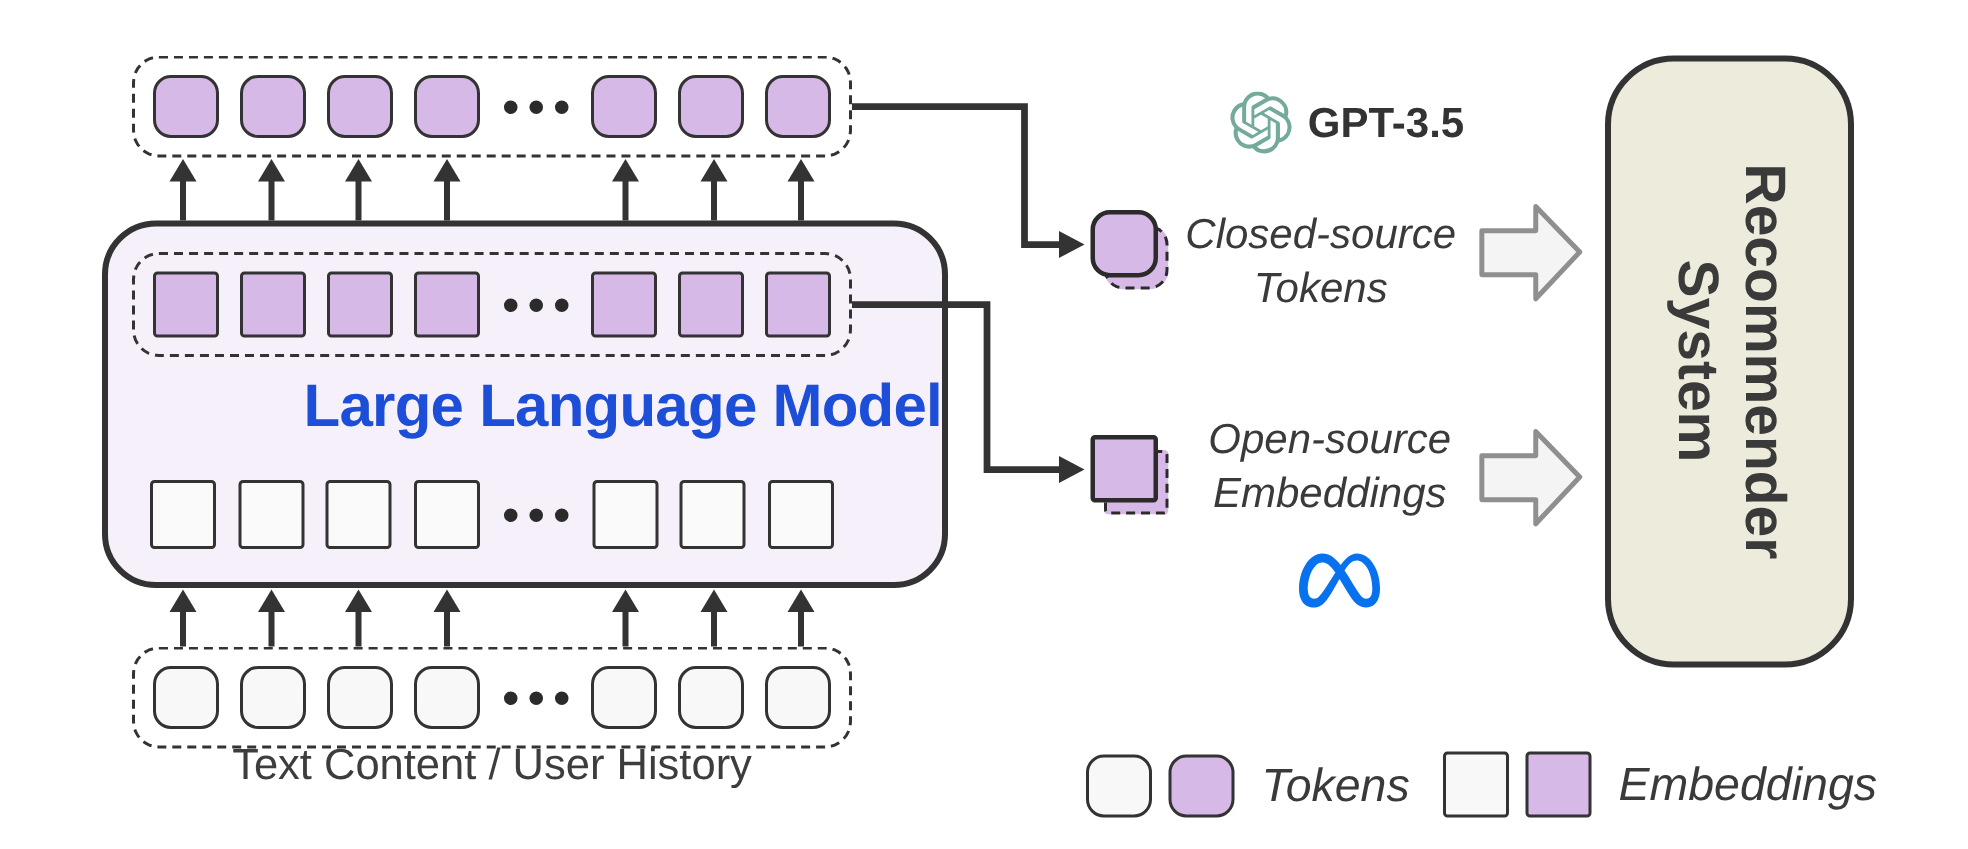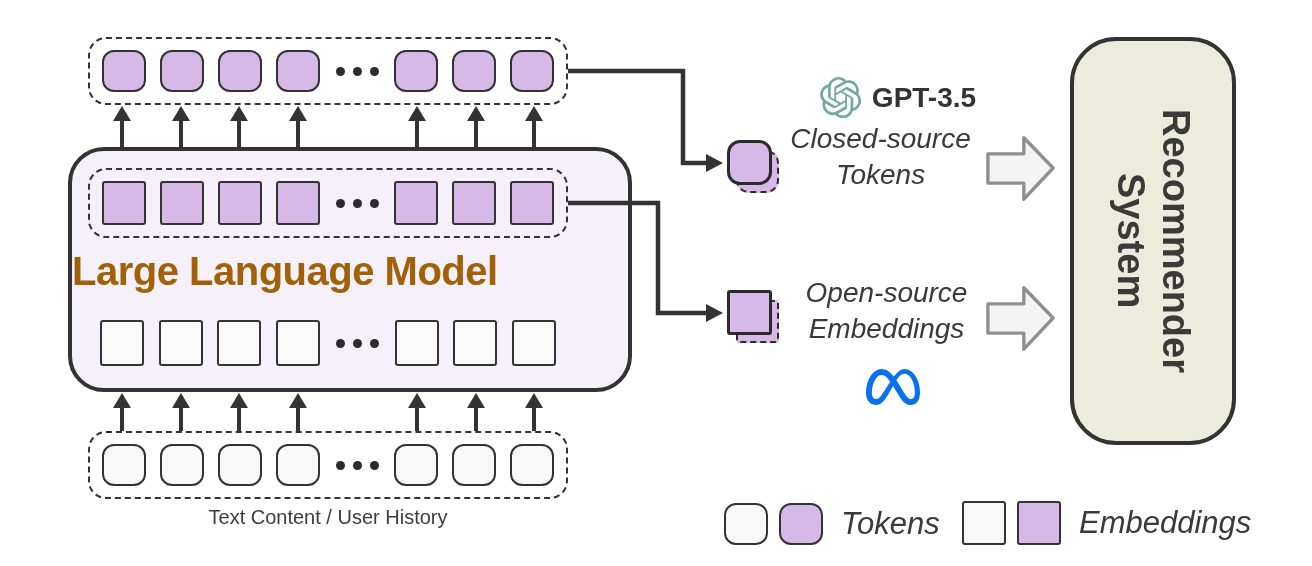--- a/index.html
+++ b/index.html
@@ -28,27 +28,27 @@
   .up-arrow{position:absolute;width:18px;}
   .up-arrow::before{content:"";position:absolute;left:7px;top:11px;bottom:0;width:4px;background:#333;}
   .up-arrow::after{content:"";position:absolute;left:0;top:0;width:0;height:0;
     border-left:9px solid transparent;border-right:9px solid transparent;border-bottom:15px solid #333;}
   
   .llm-box{
     position:absolute;left:68px;top:147px;width:564px;height:245px;box-sizing:border-box;
     background:#f5f0f9;border:4px solid #333;border-radius:36px;
   }
   .llm-title{
-    position:absolute;left:0;right:0;top:98px;text-align:left;
-    font-size:40px;font-weight:700;color:#a16207;letter-spacing:-0.5px;
+    position:absolute;left:0;right:0;top:98px;text-align:right;
+    font-size:40px;font-weight:700;color:#1d4ed8;letter-spacing:-0.5px;
   }
   
   .input-caption{
-    position:absolute;left:88px;top:506px;width:480px;text-align:center;
-    font-size:20px;color:#3d3d3d;
+    position:absolute;left:88px;top:494px;width:480px;text-align:center;
+    font-size:29px;color:#3d3d3d;
   }
   .branch-caption{
     position:absolute;width:215px;text-align:center;font-style:italic;
     font-size:28px;line-height:1.28;color:#3a3a3a;
   }
   .branch-caption span{display:block;}
   .model-row{position:absolute;width:220px;display:flex;align-items:center;justify-content:center;gap:10px;}
   .model-label{font-weight:700;color:#333;}
   .gpt .model-label{font-size:28px;}
   .llama .model-label{font-size:31px;}
@@ -165,27 +165,27 @@
     <path d="M568 71 H683 V163 H706" stroke="#333" stroke-width="4.5" fill="none"></path>
     <polygon points="706,154 706,172 723,163" fill="#333"></polygon>
     <path d="M568 203 H658 V313 H706" stroke="#333" stroke-width="4.5" fill="none"></path>
     <polygon points="706,304 706,322 723,313" fill="#333"></polygon>
   </svg>
 
   <div class="stack rounded" style="left:727px;top:140px;">
     <div class="shadow"></div>
     <div class="main"></div>
   </div>
-  <div class="model-row gpt" style="left:788px;top:77px;">
+  <div class="model-row gpt" style="left:788px;top:61px;">
     <svg width="42" height="42" viewBox="0 0 24.4 24.4">
       <path fill="#74aa9c" d="M22.2819 9.8211a5.9847 5.9847 0 0 0-.5157-4.9108 6.0462 6.0462 0 0 0-6.5098-2.9A6.0651 6.0651 0 0 0 4.9807 4.1818a5.9847 5.9847 0 0 0-3.9977 2.9 6.0462 6.0462 0 0 0 .7427 7.0966 5.98 5.98 0 0 0 .511 4.9107 6.051 6.051 0 0 0 6.5146 2.9001A5.9847 5.9847 0 0 0 13.2599 24a6.0557 6.0557 0 0 0 5.7718-4.2058 5.9894 5.9894 0 0 0 3.9977-2.9001 6.0557 6.0557 0 0 0-.7475-7.073zM13.2599 22.4a4.4755 4.4755 0 0 1-2.8764-1.04l.1419-.0804 4.7783-2.7582a.7948.7948 0 0 0 .3927-.6813v-6.7369l2.02 1.1686a.071.071 0 0 1 .038.052v5.5826a4.504 4.504 0 0 1-4.4945 4.4944zm-9.6607-4.1254a4.4708 4.4708 0 0 1-.5346-3.0137l.142.0852 4.783 2.7582a.7712.7712 0 0 0 .7806 0l5.8428-3.3685v2.3324a.0804.0804 0 0 1-.0332.0615L9.74 19.9502a4.4992 4.4992 0 0 1-6.1408-1.6464zM2.3408 7.8956a4.485 4.485 0 0 1 2.3655-1.9728V11.6a.7664.7664 0 0 0 .3879.6765l5.8144 3.3543-2.0201 1.1685a.0757.0757 0 0 1-.071 0l-4.8303-2.7865A4.504 4.504 0 0 1 2.3408 7.8956zm16.5963 3.8558L13.1038 8.364 15.1192 7.2a.0757.0757 0 0 1 .071 0l4.8303 2.7913a4.4944 4.4944 0 0 1-.6765 8.1042v-5.6772a.79.79 0 0 0-.407-.667zm2.0107-3.0231l-.142-.0852-4.7735-2.7818a.7759.7759 0 0 0-.7854 0L9.409 9.2297V6.8974a.0662.0662 0 0 1 .0284-.0615l4.8303-2.7866a4.4992 4.4992 0 0 1 6.6802 4.66zM8.3065 12.863l-2.02-1.1638a.0804.0804 0 0 1-.038-.0567V6.0742a4.4992 4.4992 0 0 1 7.3757-3.4537l-.142.0805L8.704 5.459a.7948.7948 0 0 0-.3927.6813zm1.0976-2.3654l2.602-1.4998 2.6069 1.4998v2.9994l-2.5974 1.4997-2.6067-1.4997Z"></path>
     </svg>
     <span class="model-label">GPT-3.5</span>
   </div>
-  <div class="branch-caption" style="left:773px;top:121px;">
+  <div class="branch-caption" style="left:773px;top:138px;">
     <span>Closed-source</span>
     <span>Tokens</span>
   </div>
   <svg class="block-arrow" style="left:986px;top:131px;" width="70" height="74" viewBox="0 0 74 74">
     <polygon points="2,22 40,22 40,5 71,37 40,70 40,53 2,53" fill="#f4f4f4" stroke="#8f8f8f" stroke-width="3.5" stroke-linejoin="round"></polygon>
   </svg>
 
   <div class="stack sharp" style="left:727px;top:290px;">
     <div class="shadow"></div>
     <div class="main"></div>

